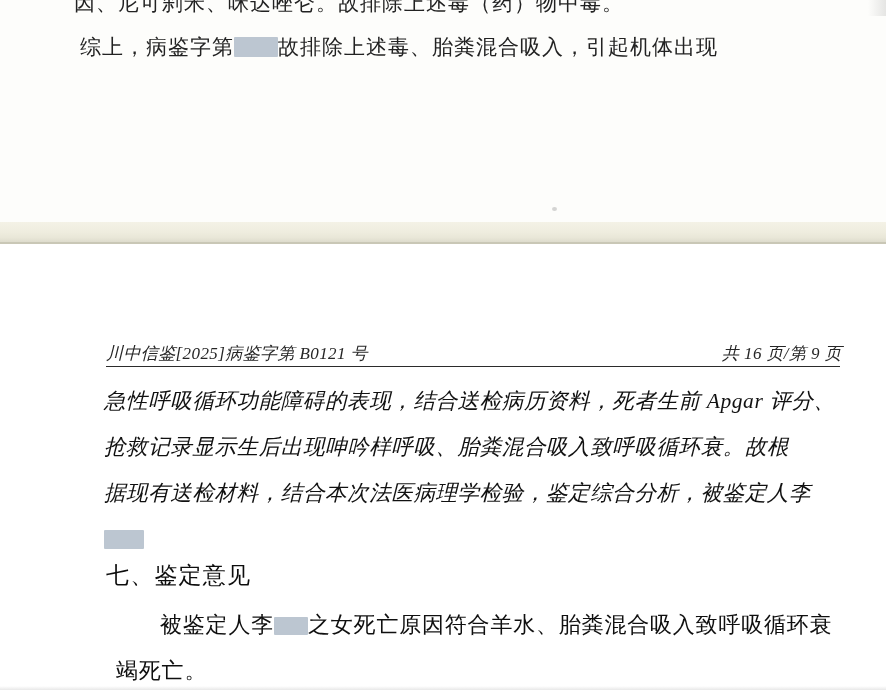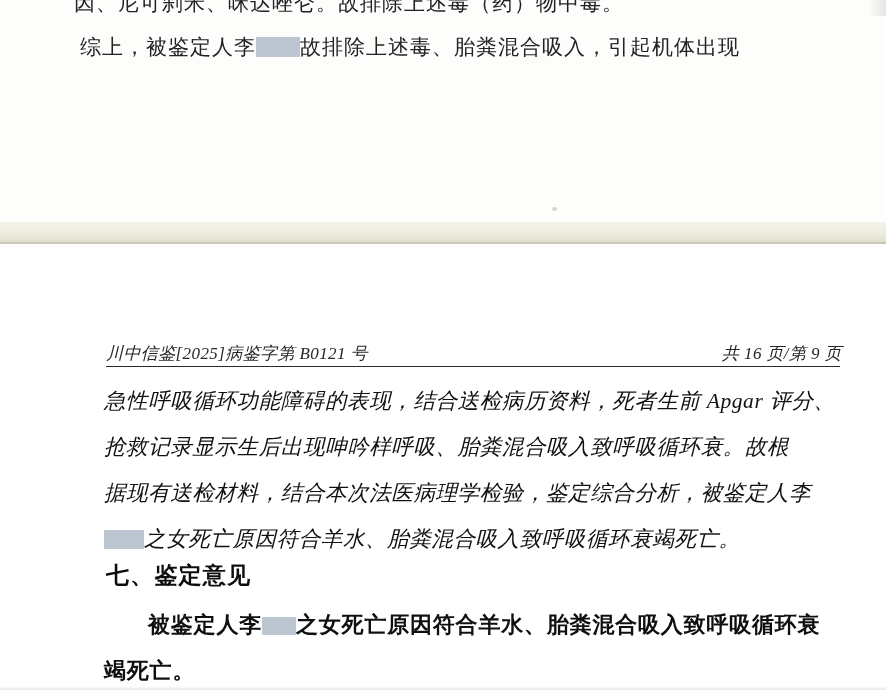--- a/index.html
+++ b/index.html
@@ -177,62 +177,63 @@
     letter-spacing: 0.6px;
     color: #111;
     white-space: nowrap;
   }
 
   .section-heading {
     position: absolute;
     left: 106px;
     top: 316px;
     font-size: 23px;
-    font-weight: bold;
+    font-weight: normal;
     letter-spacing: 1.2px;
     color: #0d0d0d;
     font-family: "Liberation Sans", "DejaVu Sans", sans-serif;
     white-space: nowrap;
   }
 
   .opinion-block {
     position: absolute;
     left: 104px;
     top: 358px;
     width: 742px;
   }
   .opinion-line {
     font-size: 22px;
     line-height: 46px;
     letter-spacing: 0.8px;
     color: #0f0f0f;
     font-family: "Liberation Sans", "DejaVu Sans", sans-serif;
-    font-weight: 700;
-    white-space: nowrap;
+    font-weight: 400;
+    white-space: nowrap;
+    margin-left: 12px;
   }
   .indent2 { padding-left: 44px; }
 
   .bottom-fade {
     position: absolute;
     left: 0;
     top: 686px;
     width: 886px;
     height: 4px;
     background: linear-gradient(180deg, rgba(255,255,255,0), rgba(190,190,190,0.35));
   }
 </style>
 </head>
 <body>
 
 <div class="page">
 
   <div class="page-top">
     <div class="top-line-1">因、尼可刹米、咪达唑仑。故排除上述毒（药）物中毒。</div>
     <div class="top-line-2">
-      <span>综上，被鉴定人李</span><span class="redact r-wide"></span><span>故排除上述毒、胎粪混合吸入，引起机体出现</span>
+      <span>综上，病鉴字第</span><span class="redact r-wide"></span><span>故排除上述毒、胎粪混合吸入，引起机体出现</span>
     </div>
     <div class="top-edge-mark"></div>
     <div class="top-speck"></div>
   </div>
 
   <div class="gap-band"></div>
   <div class="gap-white"></div>
 
   <div class="page-main">
 
@@ -240,21 +241,21 @@
       <div class="hdr-left">川中信鉴[2025]病鉴字第 B0121 号</div>
       <div class="hdr-right">共 16 页/第 9 页</div>
     </div>
     <div class="hdr-rule"></div>
 
     <div class="body-block">
       <div class="body-line">急性呼吸循环功能障碍的表现，结合送检病历资料，死者生前 Apgar 评分、</div>
       <div class="body-line">抢救记录显示生后出现呻吟样呼吸、胎粪混合吸入致呼吸循环衰。故根</div>
       <div class="body-line">据现有送检材料，结合本次法医病理学检验，鉴定综合分析，被鉴定人李</div>
       <div class="body-line">
-        <span class="redact r-mid"></span><span>之女死亡原因符合羊水、胎粪混合吸入致呼吸循环衰竭死亡。</span>
+        <span class="redact r-mid"></span>
       </div>
     </div>
 
     <div class="section-heading">七、鉴定意见</div>
 
     <div class="opinion-block">
       <div class="opinion-line indent2">
         <span>被鉴定人李</span><span class="redact r-small"></span><span>之女死亡原因符合羊水、胎粪混合吸入致呼吸循环衰</span>
       </div>
       <div class="opinion-line">竭死亡。</div>

